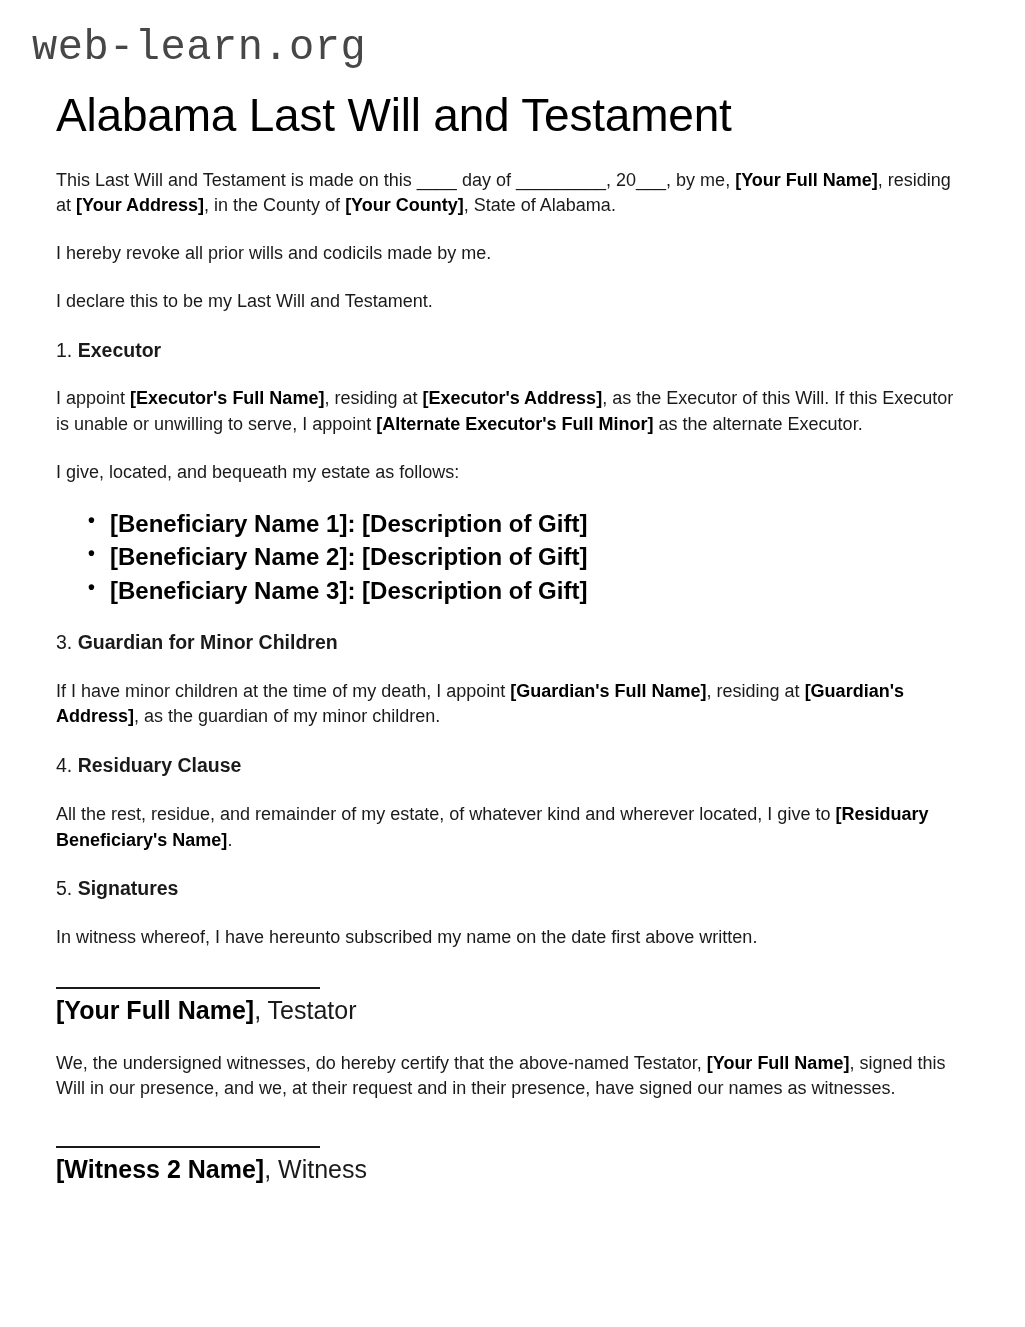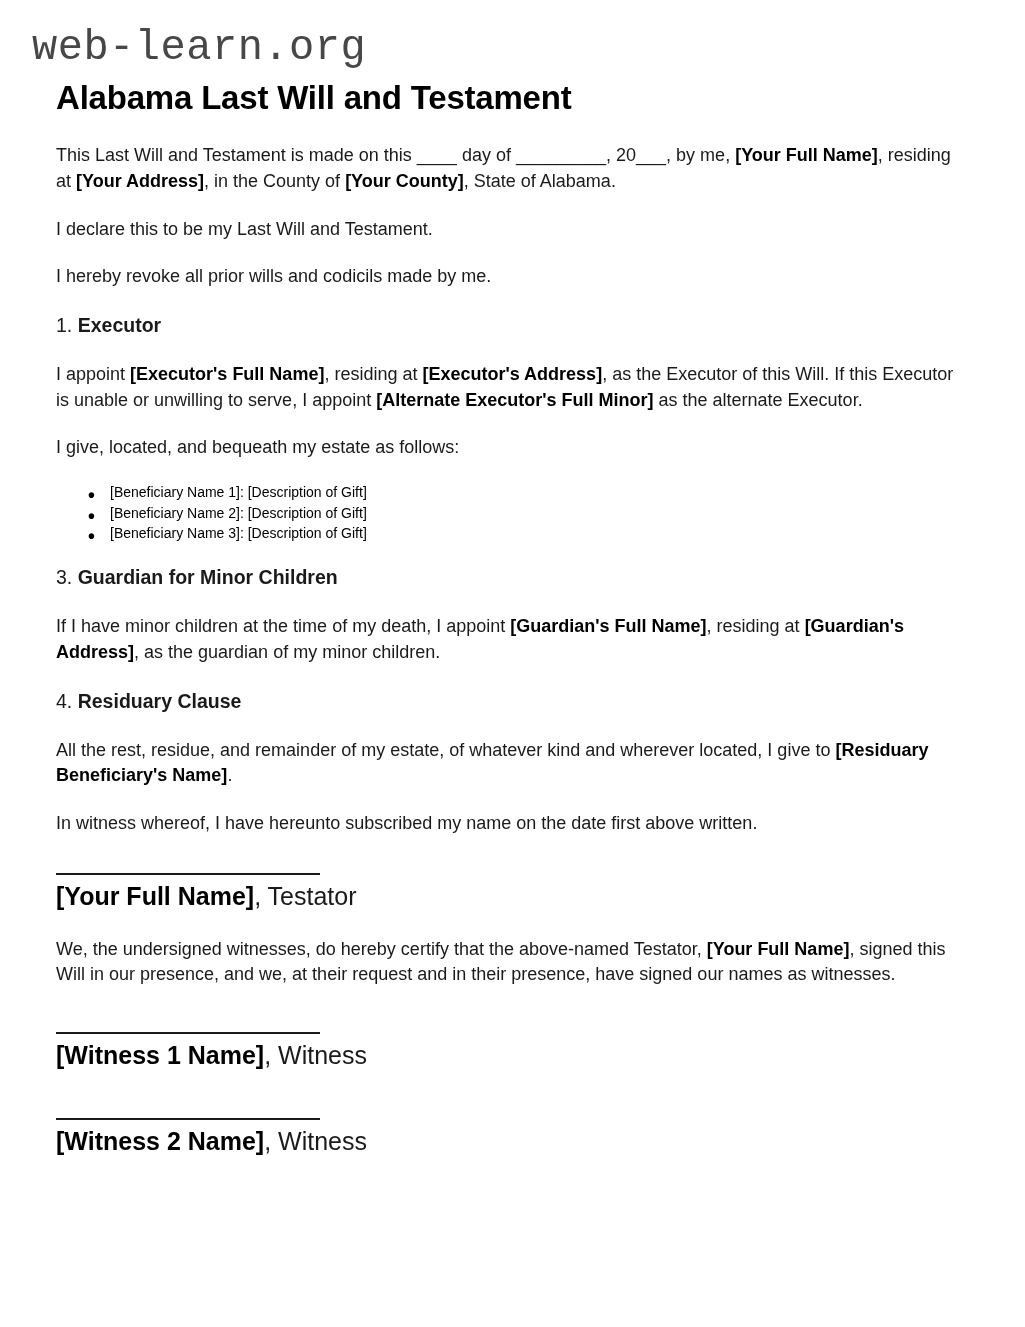--- a/index.html
+++ b/index.html
@@ -26,25 +26,25 @@
     font-family: "Liberation Mono", "DejaVu Sans Mono", monospace;
     font-size: 42px;
     line-height: 1.05;
     color: #474747;
     letter-spacing: 0.5px;
     padding: 26px 0 0 32px;
     white-space: pre;
   }
   .doc-title {
     font-family: "Liberation Sans", sans-serif;
-    font-size: 33px;
-    font-weight: bold;
+    font-size: 46px;
+    font-weight: normal;
     line-height: 1.12;
     color: #000000;
-    margin: 10px 0 0 0;
+    margin: 20px 0 0 0;
     padding: 0 0 0 56px;
     letter-spacing: -0.2px;
   }
   .body-wrap {
     padding: 0 57px 0 56px;
     margin-top: 26px;
   }
   p.para {
     font-size: 18px;
     line-height: 1.43;
@@ -67,23 +67,23 @@
   b, strong, .b {
     font-weight: bold;
     color: #000000;
   }
   ul.gift-list {
     list-style: none;
     margin: 0 0 22px 0;
     padding: 0;
   }
   ul.gift-list li {
-    font-size: 14px;
+    font-size: 24px;
     line-height: 1.32;
-    font-weight: normal;
+    font-weight: bold;
     color: #000000;
     padding-left: 54px;
     position: relative;
     margin: 0 0 2px 0;
   }
   ul.gift-list li::before {
     content: "\2022";
     position: absolute;
     left: 32px;
     top: 0;
@@ -124,23 +124,23 @@
 <div class="page">
 
   <div class="watermark">web-learn.org</div>
 
   <h1 class="doc-title">Alabama Last Will and Testament</h1>
 
   <div class="body-wrap">
 
     <p class="para"><span>This Last Will and Testament is made on this </span><span class="blank">____</span><span> day of </span><span class="blank">_________</span><span>, 20</span><span class="blank">___</span><span>, by me, </span><b>[Your Full Name]</b><span>, residing at </span><b>[Your Address]</b><span>, in the County of </span><b>[Your County]</b><span>, State of Alabama.</span></p>
 
+    <p class="para">I hereby revoke all prior wills and codicils made by me.</p>
+
     <p class="para">I declare this to be my Last Will and Testament.</p>
-
-    <p class="para">I hereby revoke all prior wills and codicils made by me.</p>
 
     <p class="heading"><span class="num">1.</span> <span class="htext">Executor</span></p>
 
     <p class="para"><span>I appoint </span><b>[Executor's Full Name]</b><span>, residing at </span><b>[Executor's Address]</b><span>, as the Executor of this Will. If this Executor is unable or unwilling to serve, I appoint </span><b>[Alternate Executor's Full Minor]</b><span> as the alternate Executor.</span></p>
 
 
     <p class="para">I give, located, and bequeath my estate as follows:</p>
 
     <ul class="gift-list">
       <li>[Beneficiary Name 1]: [Description of Gift]</li>
@@ -149,34 +149,31 @@
     </ul>
 
     <p class="heading"><span class="num">3.</span> <span class="htext">Guardian for Minor Children</span></p>
 
     <p class="para"><span>If I have minor children at the time of my death, I appoint </span><b>[Guardian's Full Name]</b><span>, residing at </span><b>[Guardian's Address]</b><span>, as the guardian of my minor children.</span></p>
 
     <p class="heading"><span class="num">4.</span> <span class="htext">Residuary Clause</span></p>
 
     <p class="para"><span>All the rest, residue, and remainder of my estate, of whatever kind and wherever located, I give to </span><b>[Residuary Beneficiary's Name]</b><span>.</span></p>
 
+    <p class="heading"><span class="num">5.</span> <span class="htext">Signatures</span></p>
 
     <p class="para">In witness whereof, I have hereunto subscribed my name on the date first above written.</p>
 
     <div class="sig-block first">
       <hr class="sig-rule">
       <p class="sig-name"><b>[Your Full Name]</b><span>, Testator</span></p>
     </div>
 
     <p class="para"><span>We, the undersigned witnesses, do hereby certify that the above-named Testator, </span><b>[Your Full Name]</b><span>, signed this Will in our presence, and we, at their request and in their presence, have signed our names as witnesses.</span></p>
 
-    <div class="sig-block spaced">
-      <hr class="sig-rule">
-      <p class="sig-name"><b>[Witness 1 Name]</b><span>, Witness</span></p>
-    </div>
 
     <div class="sig-block spaced">
       <hr class="sig-rule">
       <p class="sig-name"><b>[Witness 2 Name]</b><span>, Witness</span></p>
     </div>
 
   </div>
 </div>
 
 </body></html>

